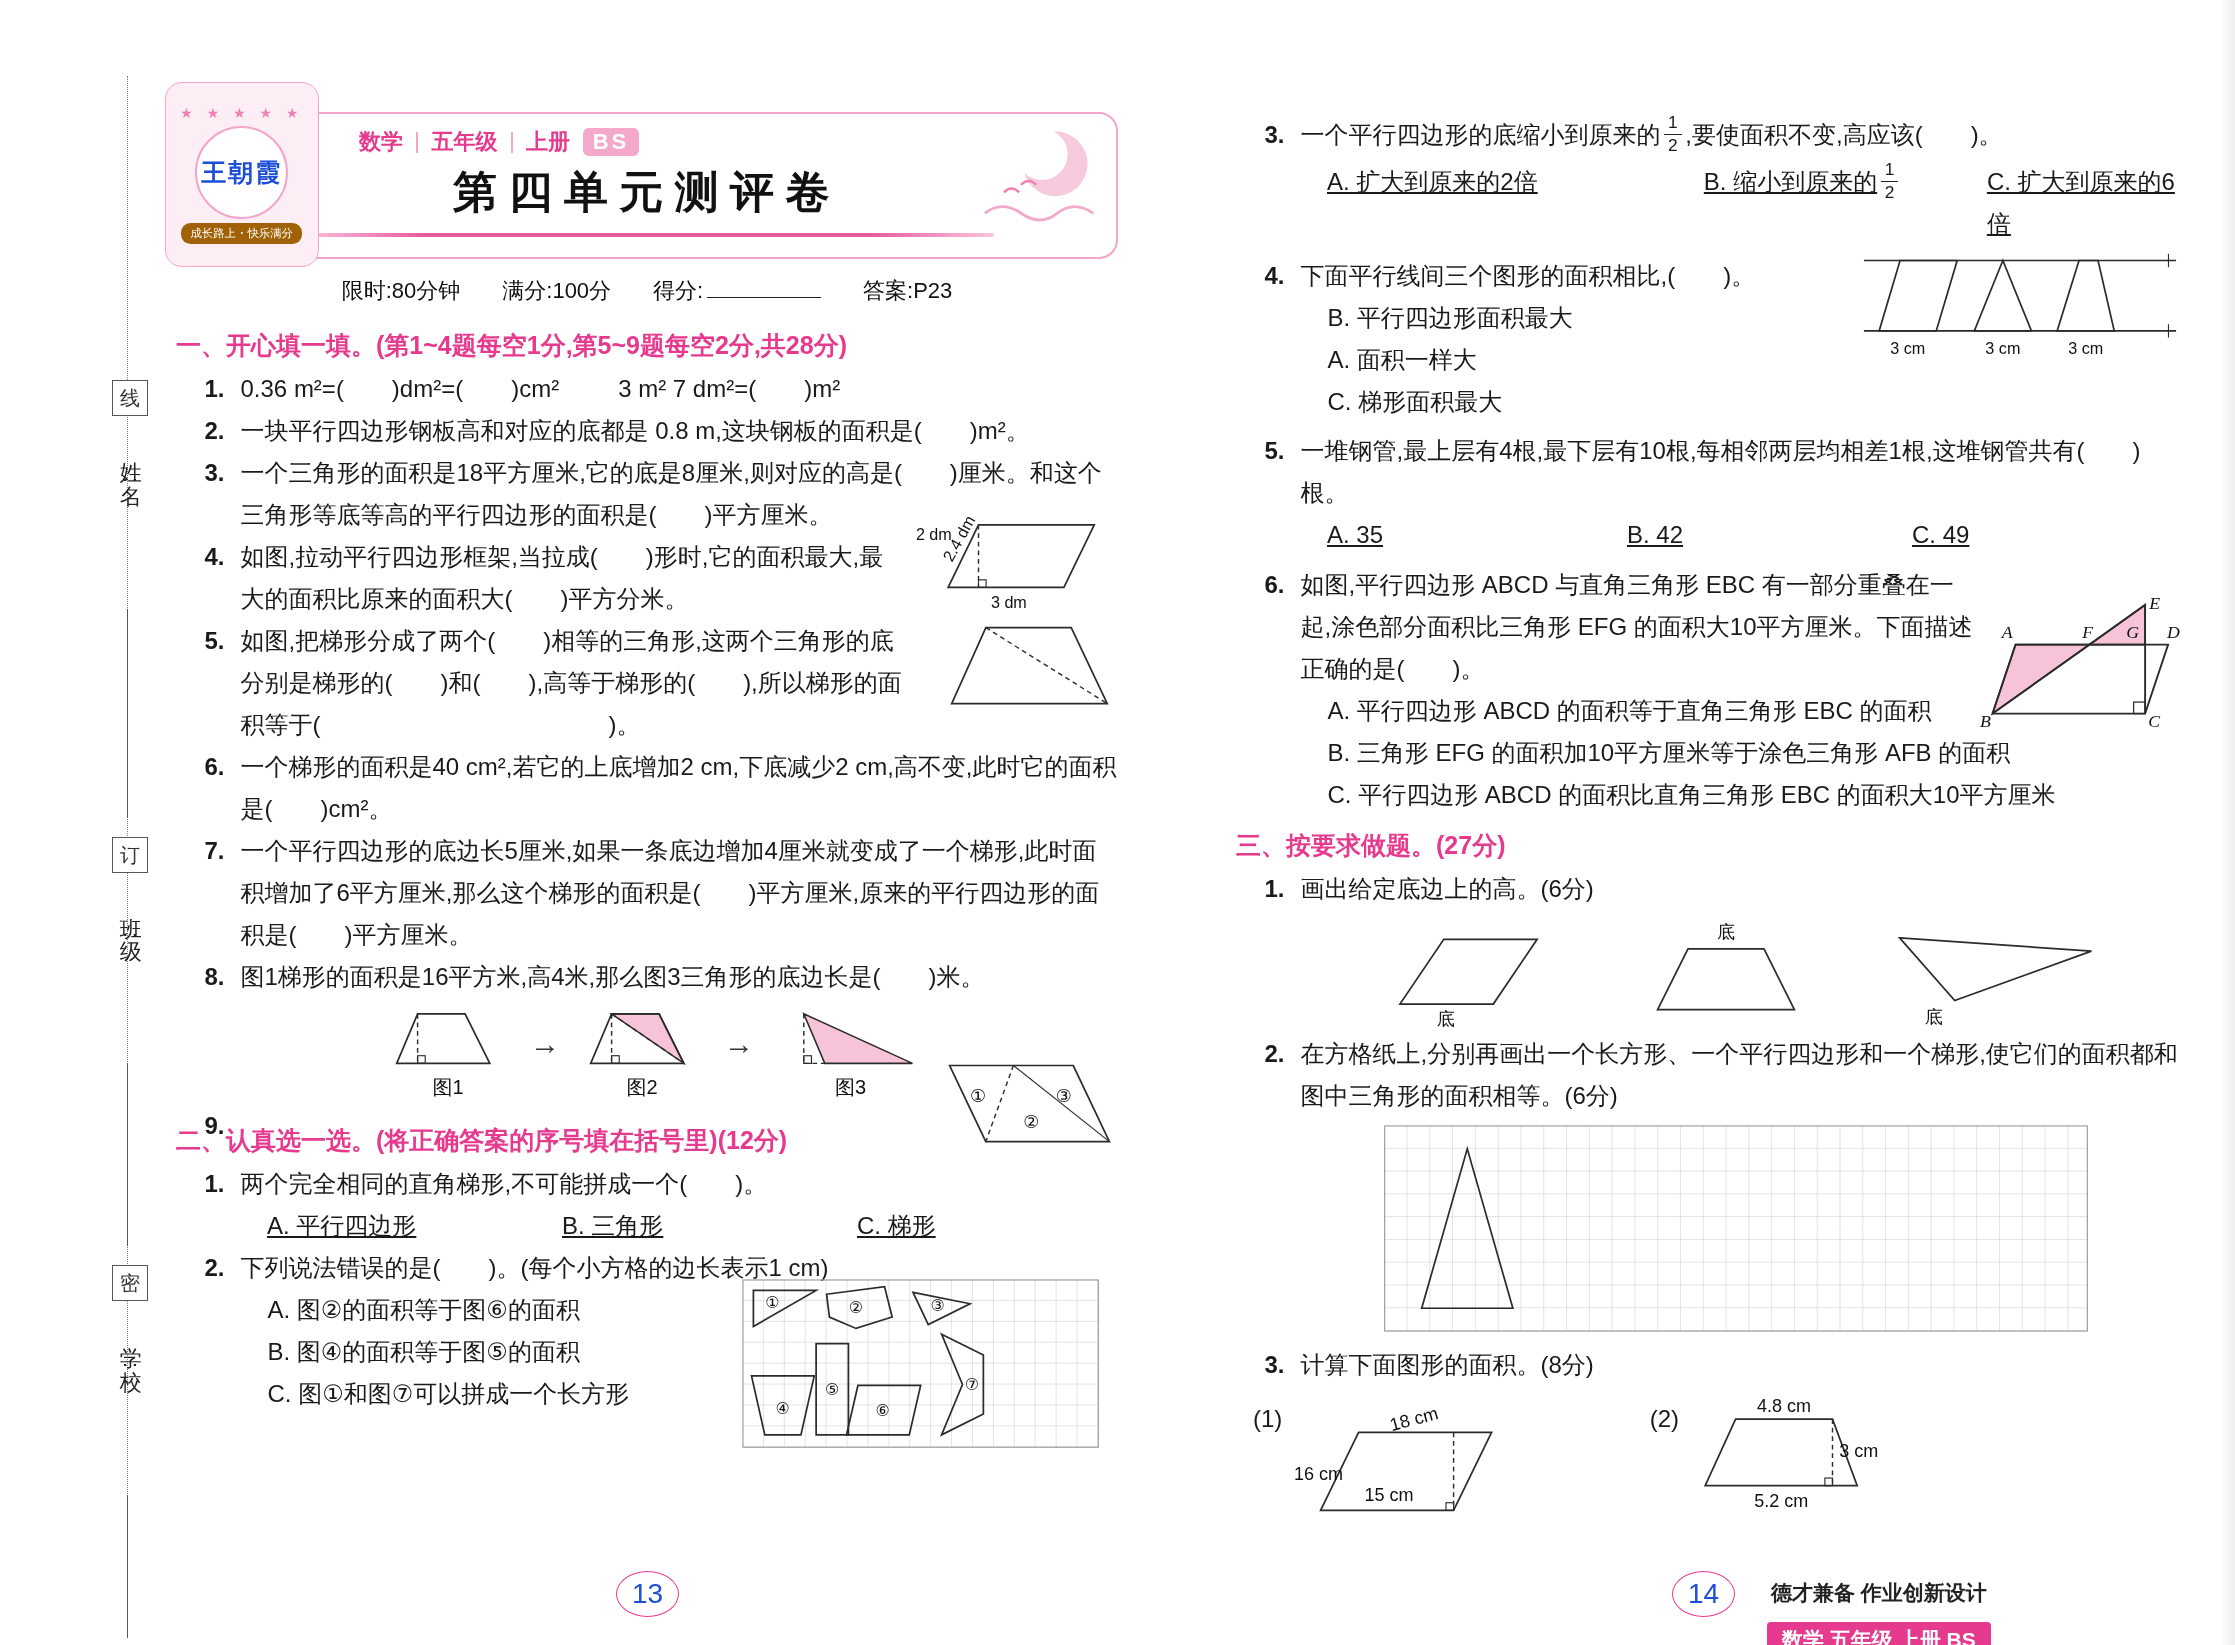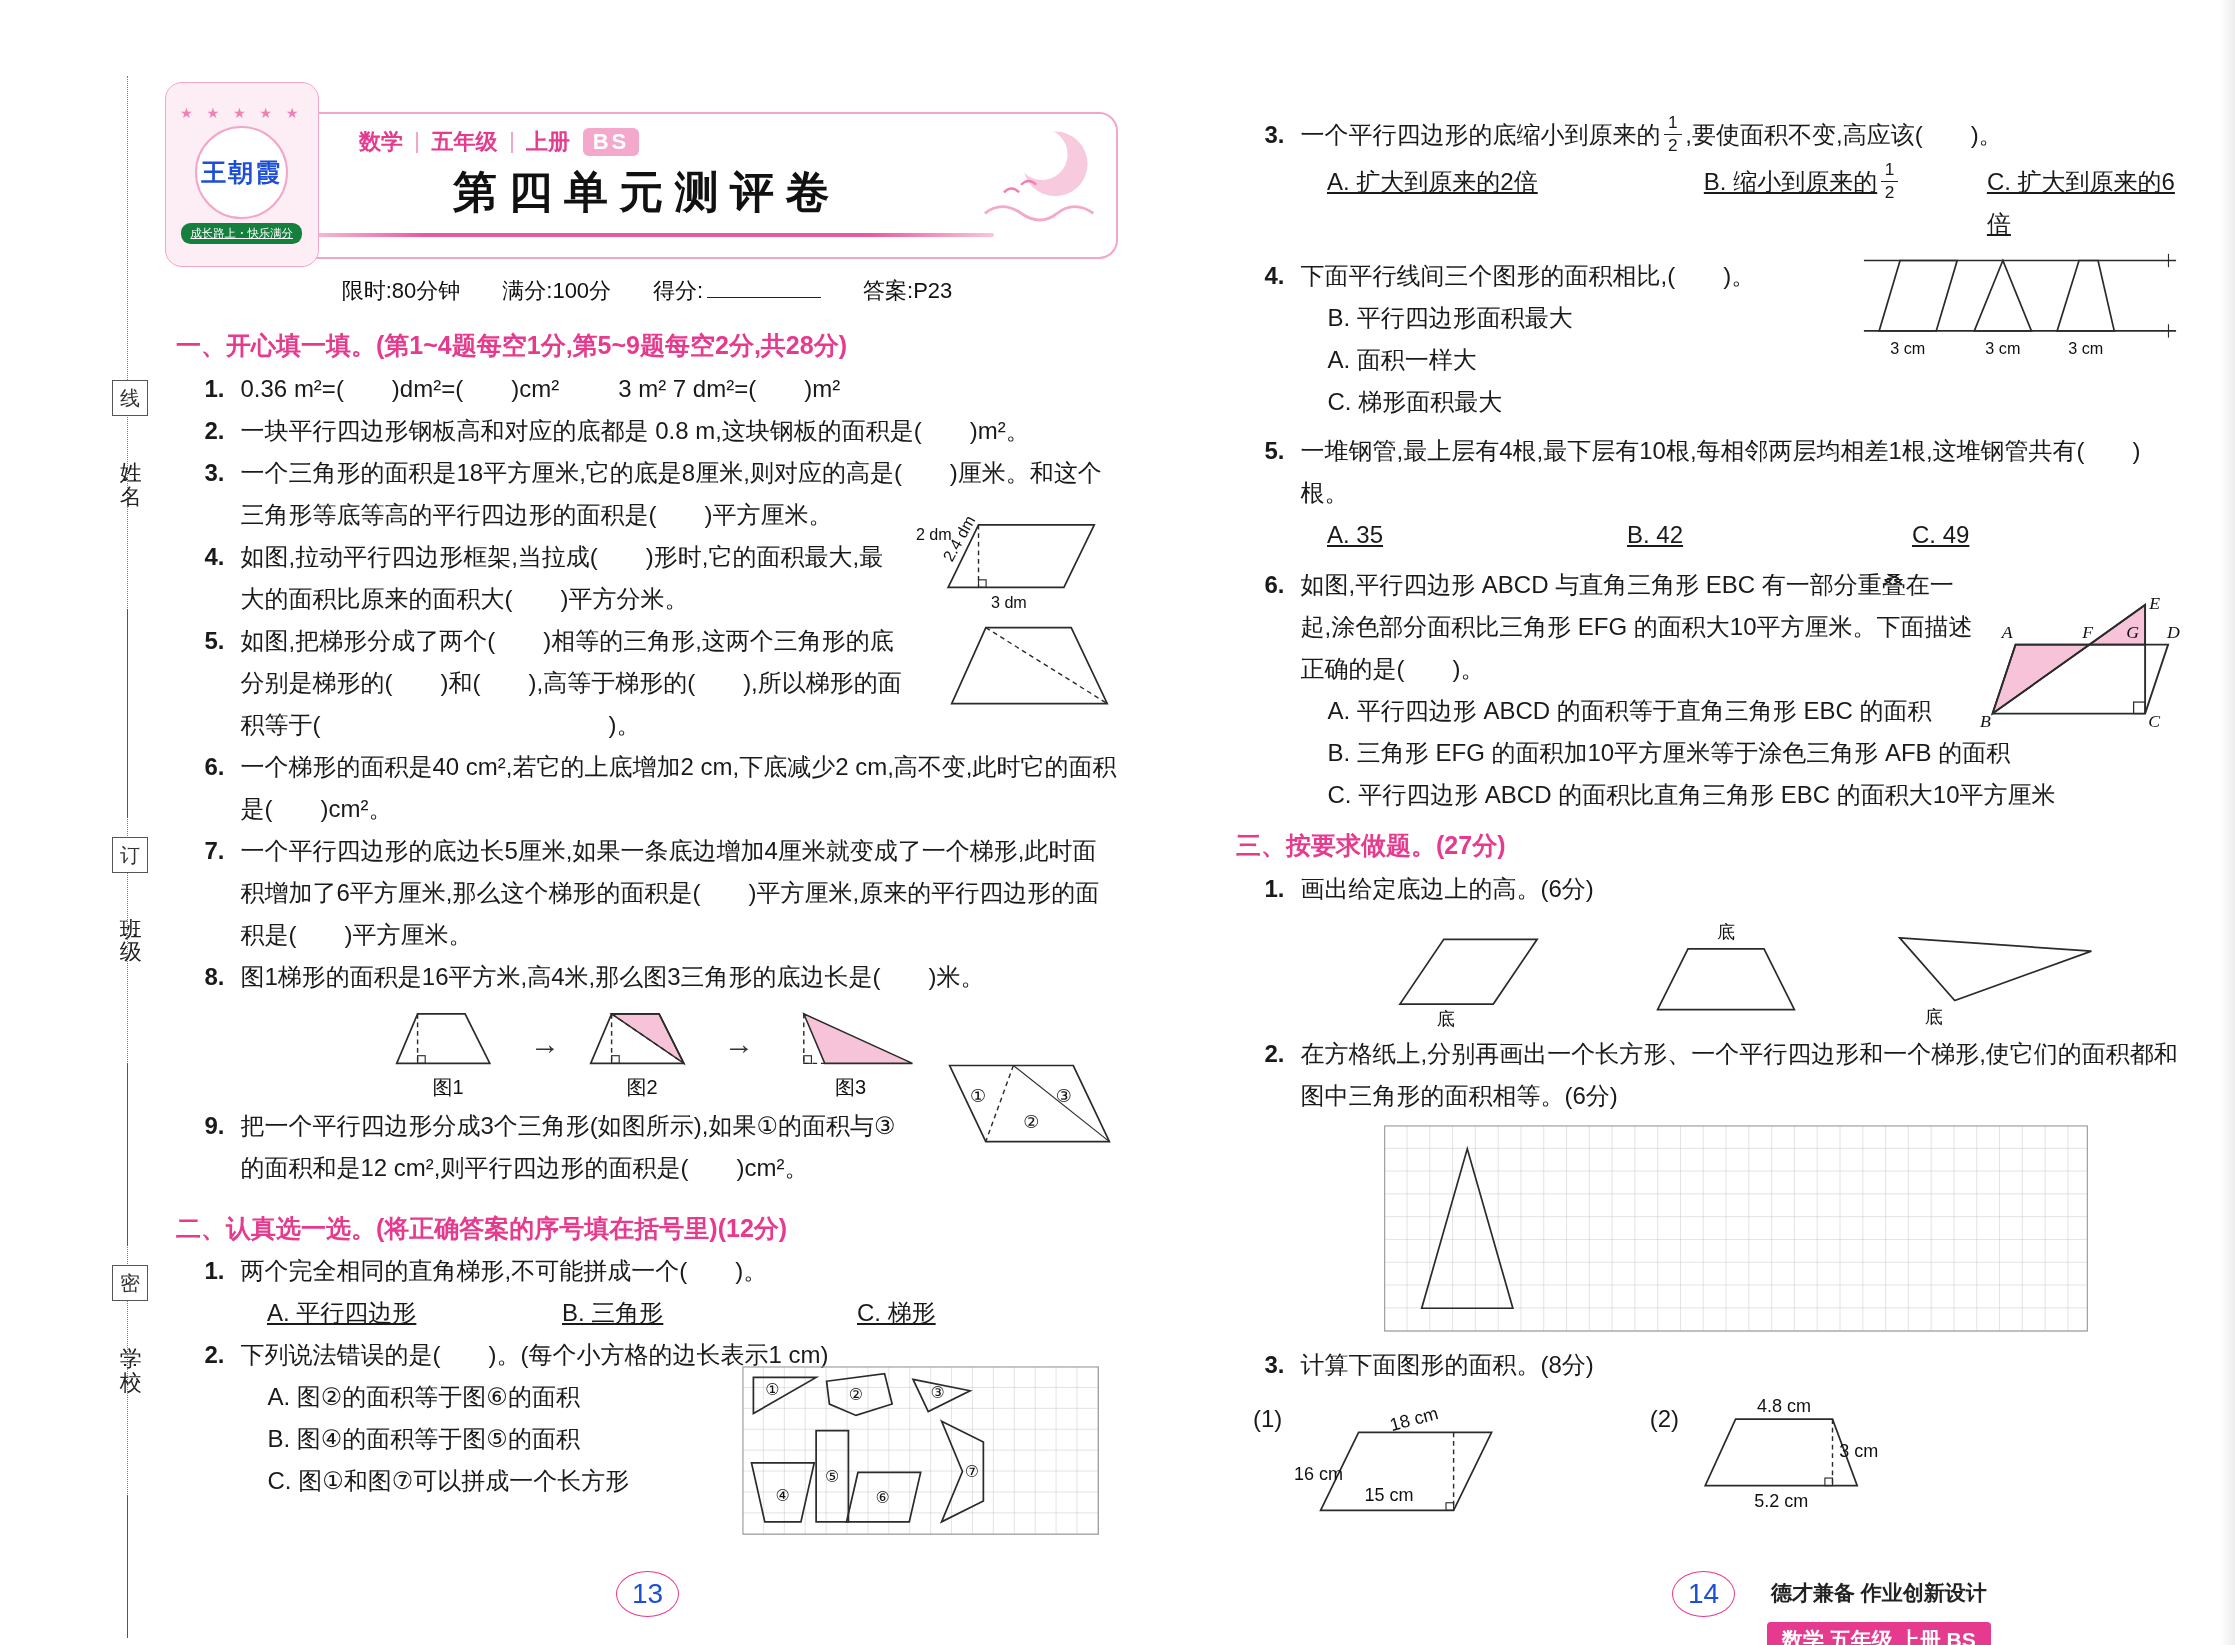--- a/index.html
+++ b/index.html
@@ -32,21 +32,21 @@
   .hdr-title{padding-top:49px;text-align:center;font-size:44px;font-weight:900;letter-spacing:11.4px;color:#111;}
   .hdr-rule{width:74%;height:3.8px;margin:11.4px auto 0;border-radius:1.9px;
        background:linear-gradient(90deg,#f9c6dd,#e85a9e 18%,#e85a9e 82%,#f9c6dd);}
   .logo{position:absolute;left:-13.3px;top:-32px;width:152px;height:183px;display:flex;flex-direction:column;
        align-items:center;justify-content:center;gap:4.8px;background:#fdeef5;
        border:1.9px solid var(--pink_border,#f2a6ca);border-radius:17px;}
   .logo-stars{color:#ef7fb5;font-size:14.3px;letter-spacing:4.8px;}
   .logo-circle{width:89px;height:89px;border-radius:50%;border:2.9px solid var(--pink_border,#f2a6ca);
        background:#fff;display:flex;align-items:center;justify-content:center;
        font-size:25px;font-weight:800;color:#1d4ed8;letter-spacing:1.9px;}
-  .logo-ribbon{background:#15803d;color:#fff;font-size:11.4px;padding:2.9px 9.5px;border-radius:9.5px;white-space:nowrap;text-decoration:underline;}
+  .logo-ribbon{background:#a16207;color:#fff;font-size:11.4px;padding:2.9px 9.5px;border-radius:9.5px;white-space:nowrap;}
   .moon{position:absolute;right:13.3px;top:7.6px;width:124px;height:116px;}
 
   .meta{display:flex;justify-content:center;gap:42px;margin-top:17px;font-size:22px;color:#111;}
   .score-line{display:inline-block;width:114px;border-bottom:1.9px solid #222;margin-left:3.8px;}
 
   
   .sec-title{margin:23px 0 5.7px 0;color:var(--accent,#e63a8e);font-weight:700;font-size:25px;}
   .q{position:relative;margin-left:28.5px;padding-left:36px;line-height:42px;font-size:24px;}
   .qno{position:absolute;left:0;top:0;font-weight:700;}
   .q1b{margin-left:59px;}
@@ -236,21 +236,20 @@
           <line x1="26" y1="5" x2="26" y2="57" class="dsh"></line>
           <line x1="26" y1="57" x2="48" y2="57" class="dsh"></line>
           <rect x="26" y="49" width="8" height="8" class="ln thin"></rect>
         </svg>
         <div class="fcap">图3</div>
       </div>
     </div>
 
     <div class="q pr-q9">
       <b class="qno">9.</b>
-      <span>把一个平行四边形分成3个三角形(如图所示),如果①的面积与③的面积和是12 cm²,则平行四边形的面积是(　　)cm²。</span>
       <div class="fig fig-q9">
         <svg viewBox="0 0 205 102" style="font-size:25px">
           <polygon points="28,10 158,10 196,90 66,90" class="ln"></polygon>
           <line x1="95" y1="10" x2="66" y2="90" class="dsh"></line>
           <line x1="95" y1="10" x2="196" y2="90" class="ln thin"></line>
           <text x="58" y="48" class="fl2 mid">①</text>
           <text x="114" y="76" class="fl2 mid">②</text>
           <text x="148" y="48" class="fl2 mid">③</text>
         </svg>
       </div>

